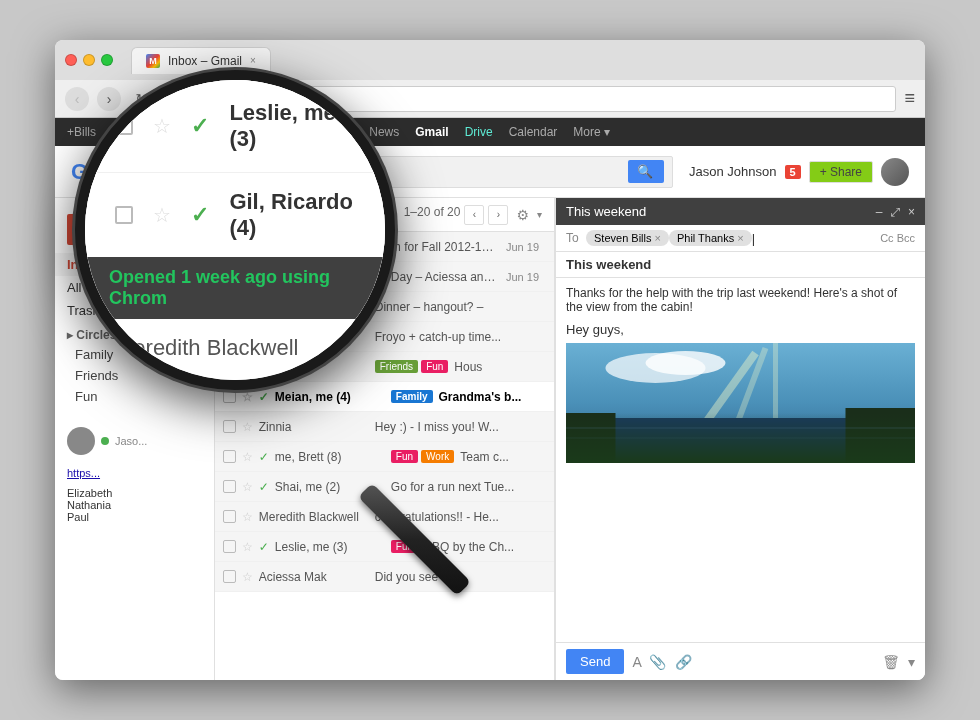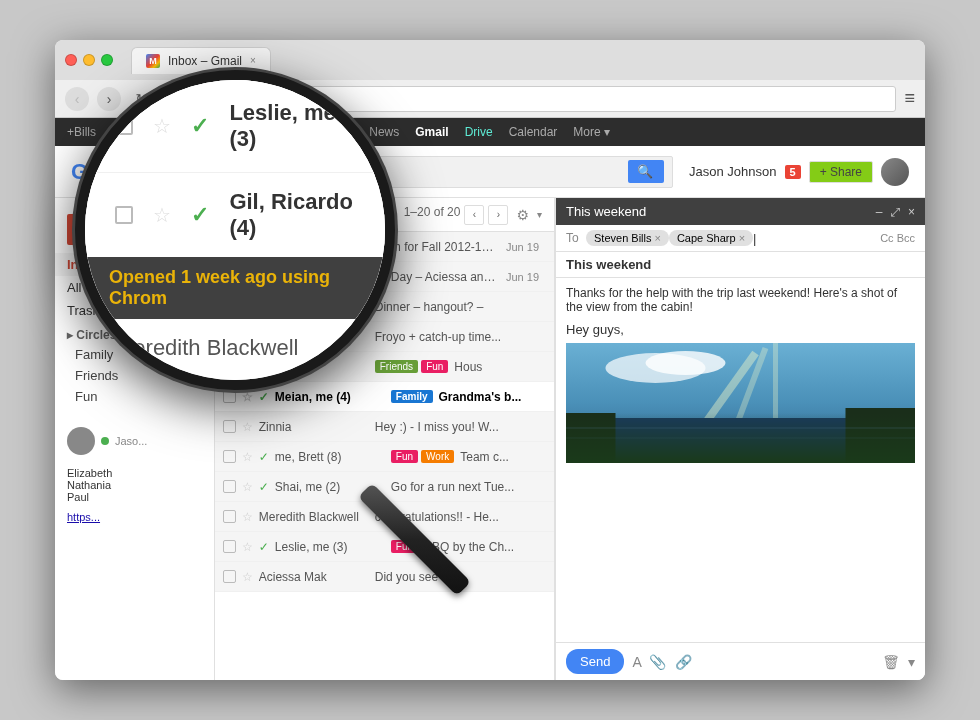--- a/index.html
+++ b/index.html
@@ -441,21 +441,21 @@
       border-top: 1px solid #e0e0e0;
       padding: 6px 10px;
       display: flex;
       align-items: center;
       gap: 8px;
     }
     .send-btn {
       background: #4285f4;
       color: white;
       border: none;
-      border-radius: 12px;
+      border-radius: 2px;
       padding: 5px 14px;
       font-size: 13px;
       cursor: pointer;
     }
     .footer-icon {
       font-size: 14px;
       color: #888;
       cursor: pointer;
     }
     .footer-spacer { flex: 1; }
@@ -547,27 +547,27 @@
           <div class="sidebar-section">▸ Circles</div>
           <div class="sidebar-circle-item">Family</div>
           <div class="sidebar-circle-item">Friends</div>
           <div class="sidebar-circle-item">Fun</div>
 
           <div style="margin-top:12px; padding: 8px 12px; display:flex; align-items:center; gap:6px;">
             <div style="width:28px;height:28px;border-radius:50%;background:#888;overflow:hidden;"></div>
             <div style="width:8px;height:8px;border-radius:50%;background:#4caf50;"></div>
             <span style="font-size:11px;color:#888;">Jaso...</span>
           </div>
+          <div style="padding: 4px 12px; font-size:11px;color:#888;">
+            <span style="color:#1a0dab;text-decoration:underline;cursor:pointer;">https...</span>
+          </div>
           <div style="padding:4px 12px;font-size:11px;">
             <div style="color:#333;">Elizabeth</div>
             <div style="color:#333;">Nathania</div>
             <div style="color:#333;">Paul</div>
-          </div>
-          <div style="padding: 4px 12px; font-size:11px;color:#888;">
-            <span style="color:#1a0dab;text-decoration:underline;cursor:pointer;">https...</span>
           </div>
         </div>
 
         <div class="email-list">
 
           <div class="email-list-header">
             <div class="checkbox-area">
               <span class="mini-checkbox"></span>
               <span class="dropdown-arrow">▾</span>
             </div>
@@ -688,21 +688,21 @@
               <span>×</span>
             </div>
           </div>
           <div class="compose-to">
             <span class="compose-label">To</span>
             <div class="recipient-chip">
               <span>Steven Bills</span>
               <span class="chip-close">×</span>
             </div>
             <div class="recipient-chip">
-              <span>Cape Sharp</span>
+              <span>Phil Thanks</span>
               <span class="chip-close">×</span>
             </div>
             <span style="color:#333;font-size:13px;">|</span>
             <span class="cc-bcc">Cc Bcc</span>
           </div>
           <div class="compose-subject">This weekend</div>
           <div class="compose-body">
             <p style="margin-bottom:8px;font-size:12px;">Thanks for the help with the trip last weekend!  Here's a shot of the view from the cabin!</p>
             <p style="margin-bottom:6px;">Hey guys,</p>
             <div class="compose-image">
@@ -784,21 +784,21 @@
         </div>
 
         <div style="display:flex;flex-direction:column;">
           <div style="display:flex;align-items:center;padding:16px 30px;gap:20px;background:white;">
             <div style="width:18px;height:18px;border:2px solid #bbb;border-radius:2px;flex-shrink:0;"></div>
             <span style="color:#ddd;font-size:20px;">☆</span>
             <span style="color:#4caf50;font-size:22px;font-weight:bold;">✓</span>
             <span style="font-size:22px;color:#333;font-weight:bold;">Gil, Ricardo (4)</span>
           </div>
 
-          <div style="background:#404040;color:#eab308;padding:10px 24px;font-size:18px;font-weight:bold;">
+          <div style="background:#404040;color:#22c55e;padding:10px 24px;font-size:18px;font-weight:bold;">
             <span>Opened 1 week ago using Chrom</span>
           </div>
         </div>
 
         <div style="height:1px;background:#e8e8e8;"></div>
 
         <div style="display:flex;align-items:center;padding:16px 30px;font-size:22px;color:#555;">
           <span>Meredith Blackwell</span>
         </div>
 

